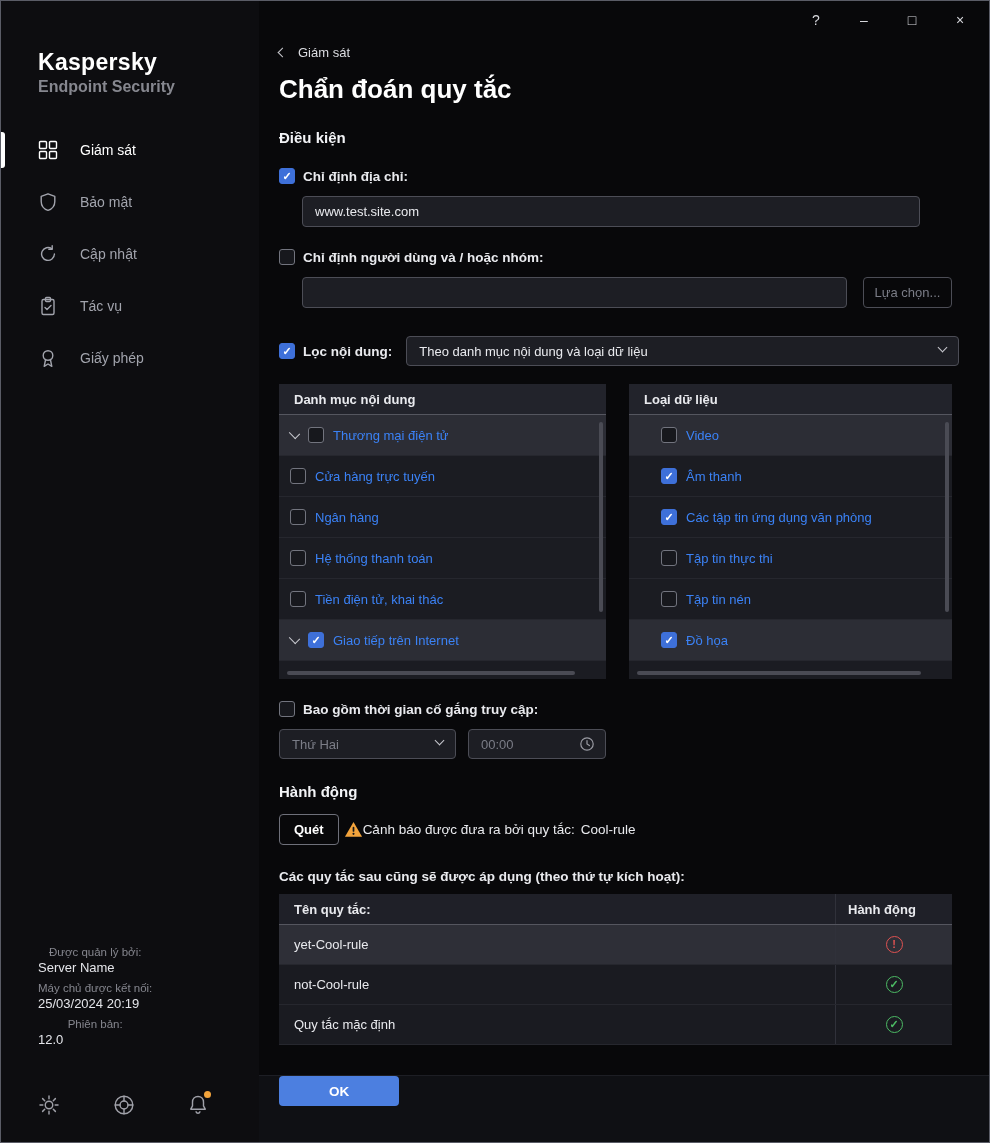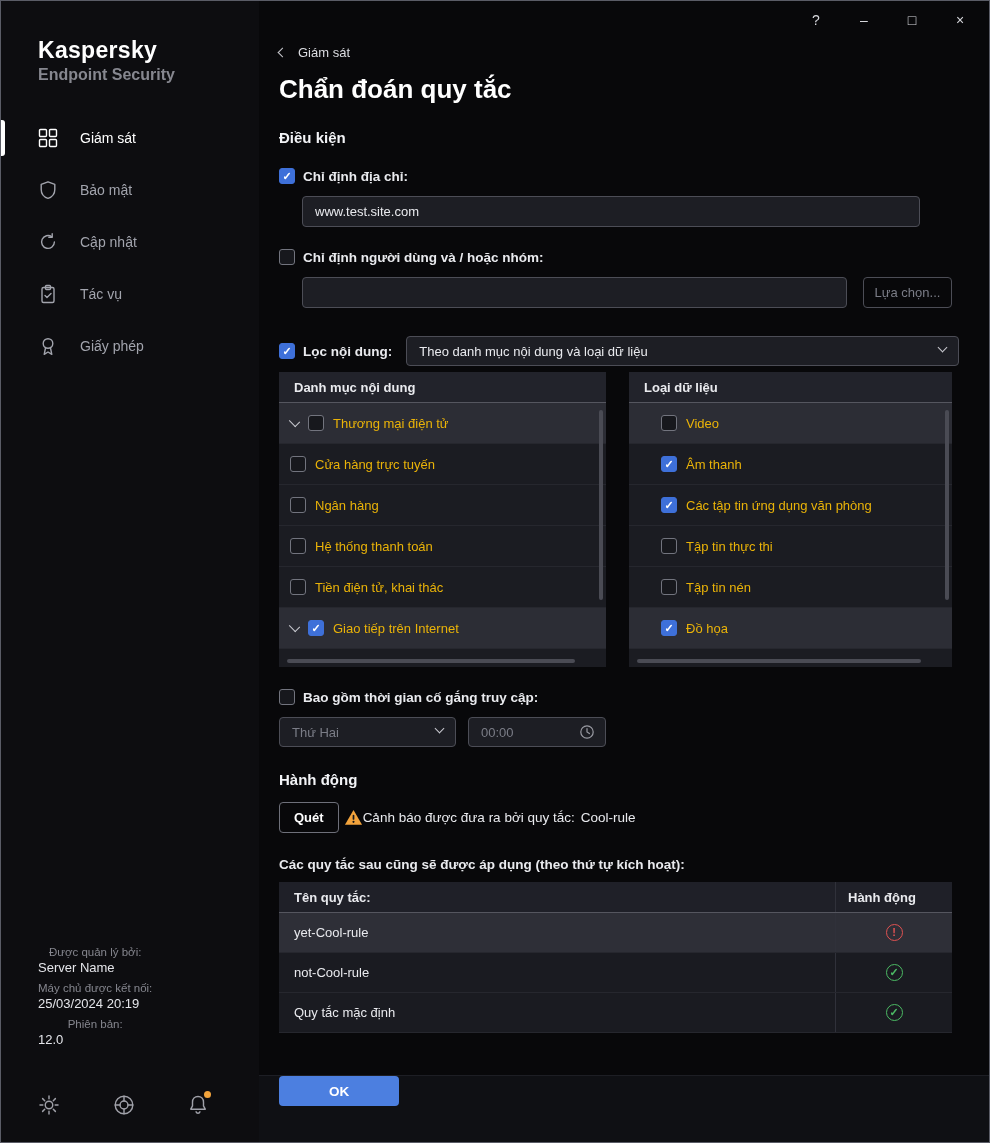--- a/index.html
+++ b/index.html
@@ -10,21 +10,21 @@
     background:#08080a; border:1px solid #5a5c66; color:#e9eaee; overflow:hidden; }
 
   
   .win-controls { position:absolute; top:11px; right:20px; display:flex; gap:30px;
     z-index:9; color:#d6d7dc; font-size:14px; }
   .wc { width:18px; text-align:center; cursor:pointer; }
 
   
   .sidebar { flex:0 0 258px; width:258px; background:#0d0d10; position:relative; }
   .brand { padding:36px 0 0 37px; }
-  .brand-title { font-size:23px; font-weight:bold; letter-spacing:.3px; color:#fff; }
+  .brand-title { font-size:23px; font-weight:bold; letter-spacing:.3px; color:#fff;margin-top:12px; }
   .brand-sub { font-size:16px; font-weight:bold; color:#86878f; margin-top:2px; }
   .menu { margin-top:28px; }
   .mitem { position:relative; display:flex; align-items:center; height:52px;
     padding-left:37px; gap:22px; color:#a2a4ad; font-size:14px; cursor:pointer; }
   .mitem.active { color:#fff; }
   .mitem.active::before { content:""; position:absolute; left:0; top:8px; width:4px;
     height:36px; background:#fff; border-radius:0 3px 3px 0; }
   .micon { width:20px; height:20px; display:flex; }
   .micon svg { width:20px; height:20px; fill:none; stroke:currentColor; stroke-width:1.4;
     stroke-linecap:round; stroke-linejoin:round; }
@@ -72,32 +72,32 @@
   .btn.ghost { width:89px; height:31px; background:transparent; border:1px solid #4c4d56;
     border-radius:4px; color:#7b7d87; font-size:13px; }
 
   .filter-row { display:flex; align-items:center; gap:8px; margin-top:28px; }
   .select { position:relative; height:30px; background:#1d1e24; border:1px solid #4c4d56;
     border-radius:4px; display:flex; align-items:center; padding:0 30px 0 12px;
     font-size:13px; cursor:pointer; }
   .sel-chev { position:absolute; right:12px; top:11px; }
   .content-select { width:553px; margin-left:6px; }
 
-  .panels { display:flex; gap:23px; margin-top:6px; }
+  .panels { display:flex; gap:23px; margin-top:18px; }
   .panel { position:relative; width:327px; height:295px; background:#1b1c22; }
   .panel-right { width:323px; }
   .panel-header { height:31px; display:flex; align-items:center; padding-left:15px;
     font-size:13px; font-weight:bold; background:#22232b; border-bottom:1px solid #55565f; }
   .lrow { height:41px; display:flex; align-items:center; gap:9px; padding-left:11px;
     border-bottom:1px solid #26272e; font-size:13px; background:#1b1c22; cursor:pointer; }
   .lrow.hl { background:#2c2d35; }
   .lrow.child { }
   .panel-right .lrow { padding-left:32px; }
   .row-chev { flex:0 0 9px; }
-  .row-label { color:#eab308; }
+  .row-label { color:#3b82f6; }
   .vscroll { position:absolute; right:3px; top:38px; width:4px; height:190px;
     background:#4a4b54; border-radius:2px; cursor:pointer; }
   .hscroll { position:absolute; left:8px; bottom:4px; height:4px; width:88%;
     background:#4a4b54; border-radius:2px; cursor:pointer; }
 
   .time-row { display:flex; gap:12px; margin-top:12px; }
   .day-select { width:177px; color:#7b7d87; }
   .time-input { width:138px; height:30px; background:#1d1e24; border:1px solid #4c4d56;
     border-radius:4px; display:flex; align-items:center; justify-content:space-between;
     padding:0 10px 0 12px; font-size:13px; color:#7b7d87; cursor:pointer; }

